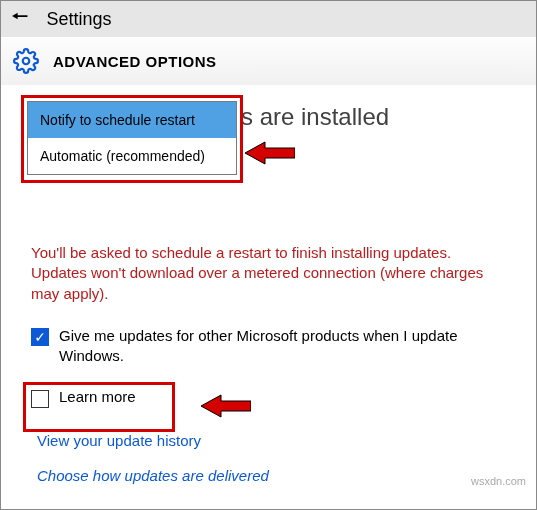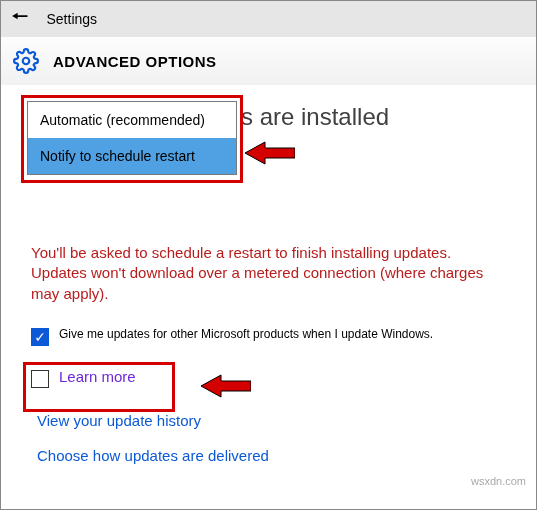--- a/index.html
+++ b/index.html
@@ -16,21 +16,21 @@
     }
     .titlebar {
       background: #e6e6e6;
       height: 36px;
       display: flex;
       align-items: center;
       padding: 0 10px;
       gap: 18px;
     }
     .back-btn { font-size: 20px; font-weight: 300; cursor: pointer; }
-    .title-text { font-size: 14px; }
+    .title-text { font-size: 18px; }
     .subheader {
       background: linear-gradient(#fdfdfd,#f1f1f1);
       height: 48px;
       display: flex;
       align-items: center;
       padding: 0 12px;
       gap: 14px;
     }
     .gear-icon { color: #0b59d6; display:flex; align-items:center; }
     .subheader-title { font-size: 15px; font-weight: 600; letter-spacing: .5px; }
@@ -87,29 +87,29 @@
     }
     .checkbox {
       width: 18px; height: 18px;
       border: 1px solid #333;
       flex: 0 0 auto;
       margin-top: 2px;
       display:flex; align-items:center; justify-content:center;
       cursor:pointer;
     }
     .checkbox.checked { background:#0b59d6; border-color:#0b59d6; color:#fff; font-size:14px; }
-    .checkbox-label { font-size:12px; line-height:1.35; }
+    .checkbox-label { font-size:15px; line-height:1.35; }
     .defer-row {
       display:flex;
       align-items:flex-start;
       gap:10px;
       margin-top:22px;
       position: relative;
     }
-    .learn-more { color:#6d28d9; font-size:15px; cursor:pointer; }
+    .learn-more { color:#000000; font-size:15px; cursor:pointer; }
     .red-box-2 {
       position: absolute;
       top: -6px;
       left: -8px;
       width: 152px;
       height: 50px;
       border: 3px solid #d40000;
       pointer-events: none;
     }
     .arrow-2 { top: 4px; left: 170px; position:absolute; }
@@ -168,26 +168,26 @@
     </div>
     <div class="red-box-2"></div>
     <div class="arrow arrow-2">
       <svg width="50" height="28" viewBox="0 0 50 28">
         <polygon points="0,14 20,3 20,9 50,9 50,19 20,19 20,25" fill="#d40000" stroke="#000" stroke-width="1"></polygon>
       </svg>
     </div>
   </div>
 
   <a class="link">View your update history</a>
-  <a class="link" style="margin-top:18px;">Choose how updates are delivered</a>
+  <a class="link" style="margin-top:18px;font-style:italic;">Choose how updates are delivered</a>
 </div>
 
 <div class="dropdown">
+  <div class="dropdown-item selected">Notify to schedule restart</div>
   <div class="dropdown-item">Automatic (recommended)</div>
-  <div class="dropdown-item selected">Notify to schedule restart</div>
 </div>
 <div class="red-box-1"></div>
 <div class="arrow arrow-1">
   <svg width="50" height="28" viewBox="0 0 50 28">
     <polygon points="0,14 20,3 20,9 50,9 50,19 20,19 20,25" fill="#d40000" stroke="#000" stroke-width="1"></polygon>
   </svg>
 </div>
 
 <div class="attribution">wsxdn.com</div>
 

